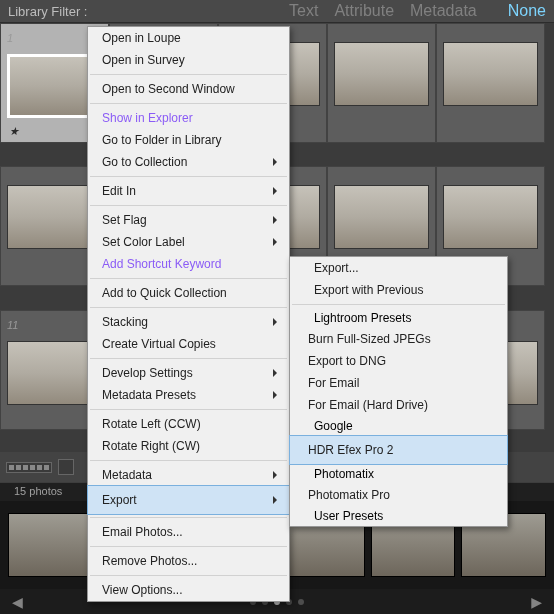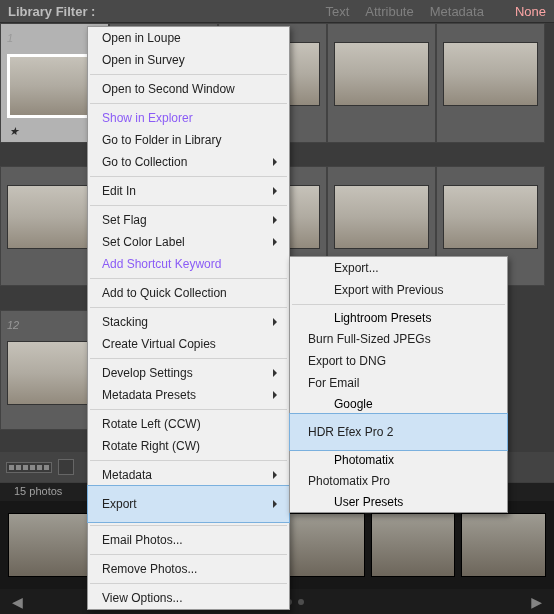--- a/index.html
+++ b/index.html
@@ -15,24 +15,24 @@
   .filter-bar {
     height: 23px;
     background: #494949;
     display: flex;
     align-items: center;
     color: #c8c8c8;
     padding: 0 8px;
     border-bottom: 1px solid #2c2c2c;
     font-size: 13px;
   }
-  .filter-label { color: #bdbdbd; font-weight: 700; }
+  .filter-label { color: #bdbdbd; font-weight: 400; }
   .filter-spacer { flex: 1; }
-  .filter-item { color: #808080; margin-left: 16px; font-size: 13px; }
-  .filter-item.active { color: #fca5a5; margin-left: 31px; }
+  .filter-item { color: #808080; margin-left: 16px; font-size: 16px; }
+  .filter-item.active { color: #7dd3fc; margin-left: 31px; }
   .grid-area {
     position: absolute;
     top: 23px; left: 0; right: 0;
     height: 430px;
     background: #3b3b3b;
     display: flex;
     flex-wrap: wrap;
   }
   .cell {
     width: 109px;
@@ -114,30 +114,30 @@
   }
   .ctx1 { top:26px; left:87px; width:203px; }
   .ctx .item {
     height: 22px;
     display:flex; align-items:center;
     padding: 0 26px 0 14px;
     position:relative;
     white-space: nowrap;
   }
   .ctx .item.disabled { color:#8b5cf6; }
-  .ctx .item.hl { background:#cfe3f5; border:1px solid #7ab0de; height:38px; padding-top:0; padding-bottom:0; margin:-1px;}
+  .ctx .item.hl { background:#cfe3f5; border:1px solid #7ab0de; height:30px; padding-top:0; padding-bottom:0; margin:-1px;}
   .ctx .item.sub::after {
     content:""; position:absolute; right:8px; top:50%;
     transform:translateY(-50%);
     border:4px solid transparent; border-left-color:#333;
   }
   .ctx .sep { height:1px; background:#d1d1d1; margin:3px 2px; }
   .ctx .header { color:#000000; height:20px; display:flex; align-items:center; padding:0 14px;}
   .ctx2 { top:256px; left:289px; width:219px; }
-  .ctx2 .item, .ctx2 .header { padding-left:44px; }
+  .ctx2 .item, .ctx2 .header { padding-left:24px; }
   .ctx2 .item.sub-indent { padding-left:18px; }
 </style>
 </head>
 <body>
 
 <div class="filter-bar">
   <span class="filter-label">Library Filter :</span>
   <span class="filter-spacer"></span>
   <span class="filter-item">Text</span>
   <span class="filter-item">Attribute</span>
@@ -173,20 +173,24 @@
     <div class="cell">
       <div class="thumb"></div>
     </div>
     <div class="cell">
       <div class="thumb"></div>
     </div>
     <div class="cell">
       <div class="thumb"></div>
     </div>
     <div class="cell">
+      <span>11</span>
+      <div class="thumb"></div>
+    </div>
+    <div class="cell">
       <span>12</span>
       <div class="thumb"></div>
     </div>
     <div class="cell">
       <div class="thumb"></div>
     </div>
     <div class="cell">
       <div class="thumb"></div>
     </div>
     <div class="cell">
@@ -269,18 +273,19 @@
     <div class="item">View Options...</div>
   </div>
 <div class="ctx ctx2" id="ctx2">
     <div class="item">Export...</div>
     <div class="item">Export with Previous</div>
     <div class="sep"></div>
     <div class="header">Lightroom Presets</div>
     <div class="item sub-indent">Burn Full-Sized JPEGs</div>
     <div class="item sub-indent">Export to DNG</div>
     <div class="item sub-indent">For Email</div>
+    <div class="item sub-indent">For Email (Hard Drive)</div>
     <div class="header">Google</div>
     <div class="item sub-indent hl">HDR Efex Pro 2</div>
     <div class="header">Photomatix</div>
     <div class="item sub-indent">Photomatix Pro</div>
     <div class="header">User Presets</div>
   </div>
 
 </body></html>

